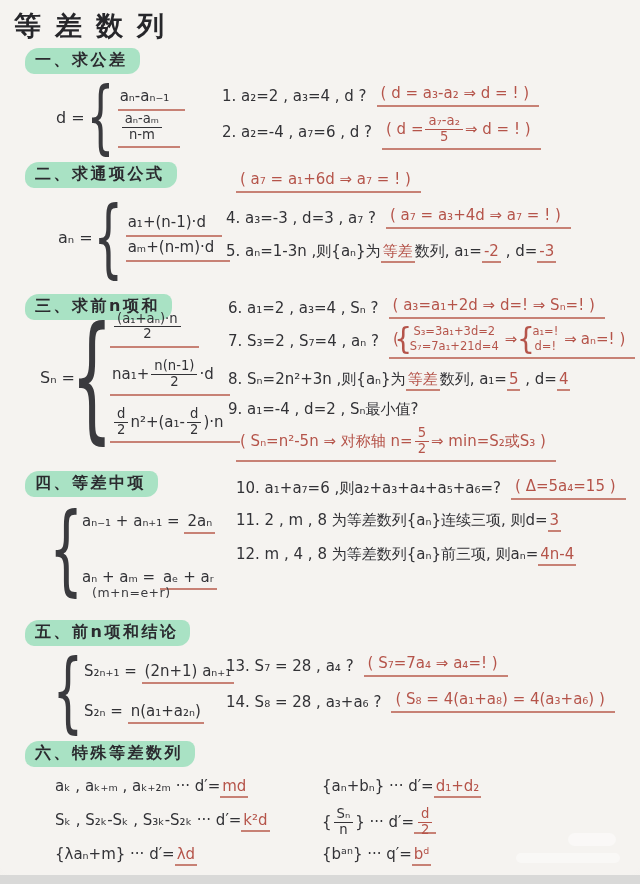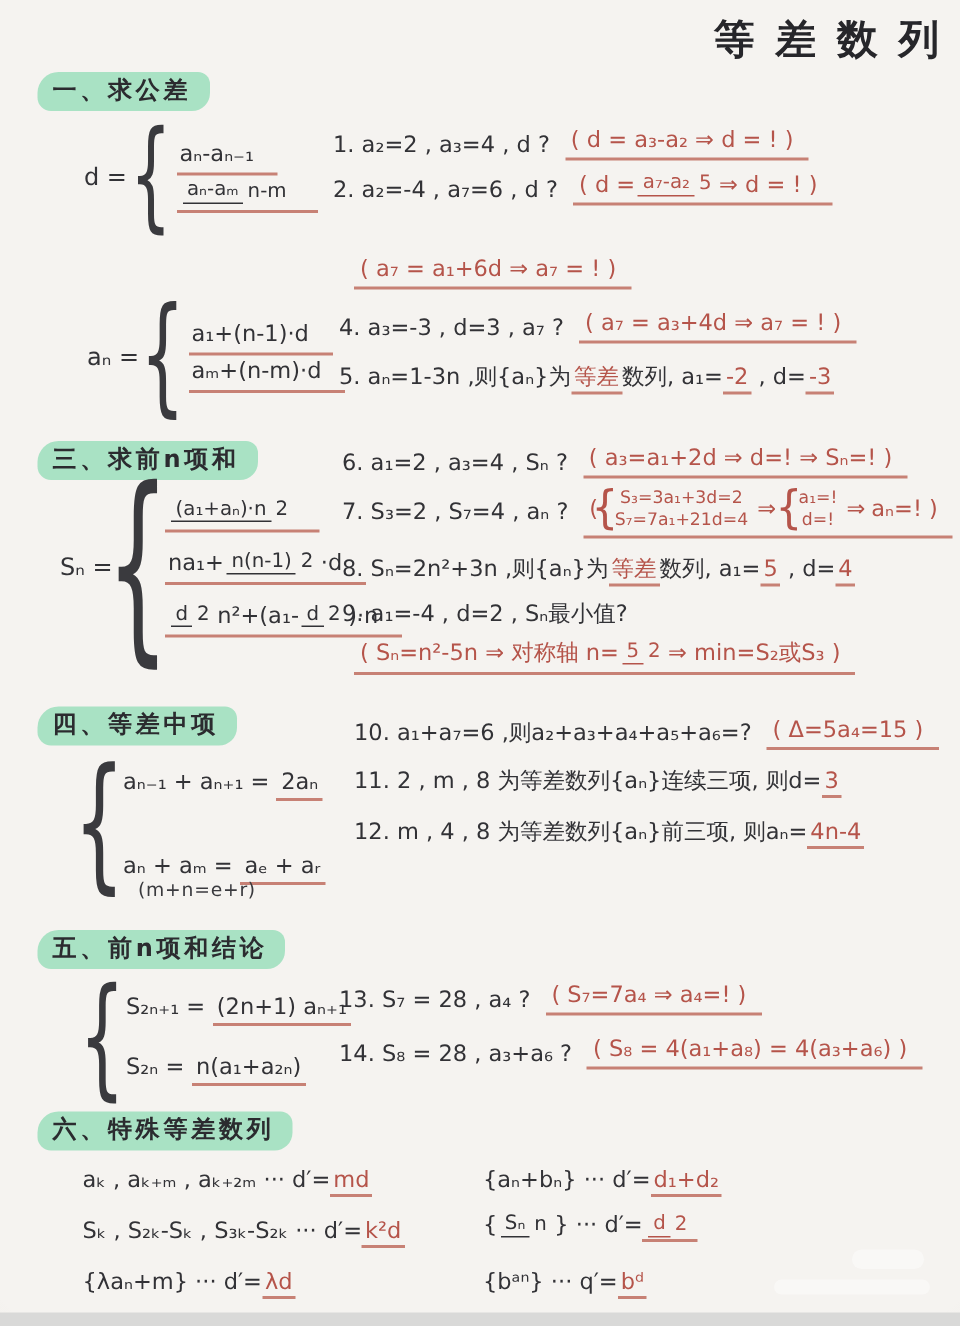--- a/index.html
+++ b/index.html
@@ -1,39 +1,39 @@
 <!DOCTYPE html>
 <html><head>
 <meta charset="utf-8">
 <style>
   html,body{margin:0;padding:0}
   .page{position:relative;width:640px;height:884px;background:#f5f3f0;overflow:hidden;
         font-family:"DejaVu Sans","Liberation Sans",sans-serif;color:#323236;font-size:15px}
   .page::before{content:"";position:absolute;inset:0;pointer-events:none;
         background:radial-gradient(115% 100% at 50% 45%, rgba(0,0,0,0) 68%, rgba(95,90,82,.12) 100%)}
-  .title{position:absolute;top:8px;left:0;width:100%;text-align:right;font-size:27px;
+  .title{position:absolute;top:8px;left:0;width:100%;text-align:left;font-size:27px;
         font-weight:700;letter-spacing:14px;text-indent:14px;color:#26262a}
   .sec{position:absolute;left:0;width:640px}
   .badge{position:absolute;left:25px;display:inline-block;background:#a9e2c4;color:#2b2b2f;
         font-size:16px;font-weight:700;letter-spacing:2.5px;padding:2px 12px 3px 10px;
         border-radius:14px 8px 12px 9px}
   .fblock{position:absolute;display:flex;align-items:center}
   .lead{font-size:16px;margin-right:3px;white-space:nowrap}
   .bracewrap{display:flex;align-items:center;justify-content:center;overflow:visible;flex:none}
   .brace{display:inline-block;line-height:1;font-weight:400;color:#3a3a3e}
   .ents{display:flex;flex-direction:column;margin-left:4px}
   .ent{white-space:nowrap;align-self:flex-start}
   .ent.u{border-bottom:2px solid rgba(188,100,86,.8);padding:1px 16px 4px 2px}
   .prob{position:absolute;white-space:nowrap;display:flex;align-items:center}
   .q{white-space:nowrap}
   .note{color:#b5544a;border-bottom:2px solid rgba(188,100,86,.8);padding:0 10px 3px 4px;
         margin-left:10px;white-space:nowrap;display:inline-flex;align-items:center}
   .ans{color:#b5544a;border-bottom:2px solid rgba(188,100,86,.8);padding:0 2px 1px}
   .ul{border-bottom:2px solid rgba(188,100,86,.8);padding:0 3px 2px}
-  .frac{display:inline-flex;flex-direction:row;align-items:center;vertical-align:middle;
+  .frac{display:inline-flex;flex-direction:column;align-items:center;vertical-align:middle;
         font-size:.88em;line-height:1.12;margin:0 2px}
   .fn{border-bottom:1.5px solid currentColor;padding:0 3px}
   .fd{padding:0 3px}
   .cases{display:inline-flex;flex-direction:column;font-size:11.5px;line-height:1.3;
         margin:0 2px;text-align:center}
   .cbracewrap{display:inline-flex;align-items:center;width:9px;justify-content:center;flex:none}
   .cbrace{display:inline-block;font-size:28px;transform:scaleY(1.1);line-height:1}
   .arr{margin:0 4px}
   .subnote{position:absolute;font-size:12.5px;color:#3a3a3e;letter-spacing:.5px}
   .row6{position:absolute;white-space:nowrap}
@@ -73,20 +73,21 @@
     <div class="prob" style="left:222px;top:66px">
       <span class="q">2. a₂=-4 , a₇=6 , d ?</span>
       <span class="note">( d = <span class="frac">
             <span class="fn">a₇-a₂</span>
             <span class="fd">5</span>
           </span> ⇒ d = ! )</span>
     </div>
   </div>
 
   <div class="sec" style="top:160px;height:128px">
+    <div class="badge" style="top:2px">二、求通项公式</div>
     <div class="fblock" style="left:58px;top:36px">
       <span class="lead">aₙ =</span>
       <span class="bracewrap" style="width:26px;height:82px">
           <span class="brace" style="font-size:86px;transform:scale(.55,1)">{</span>
         </span>
       <span class="ents" style="">
         <span class="ent u">a₁+(n-1)·d</span>
         <span class="ent u">aₘ+(n-m)·d</span>
       </span>
     </div>

